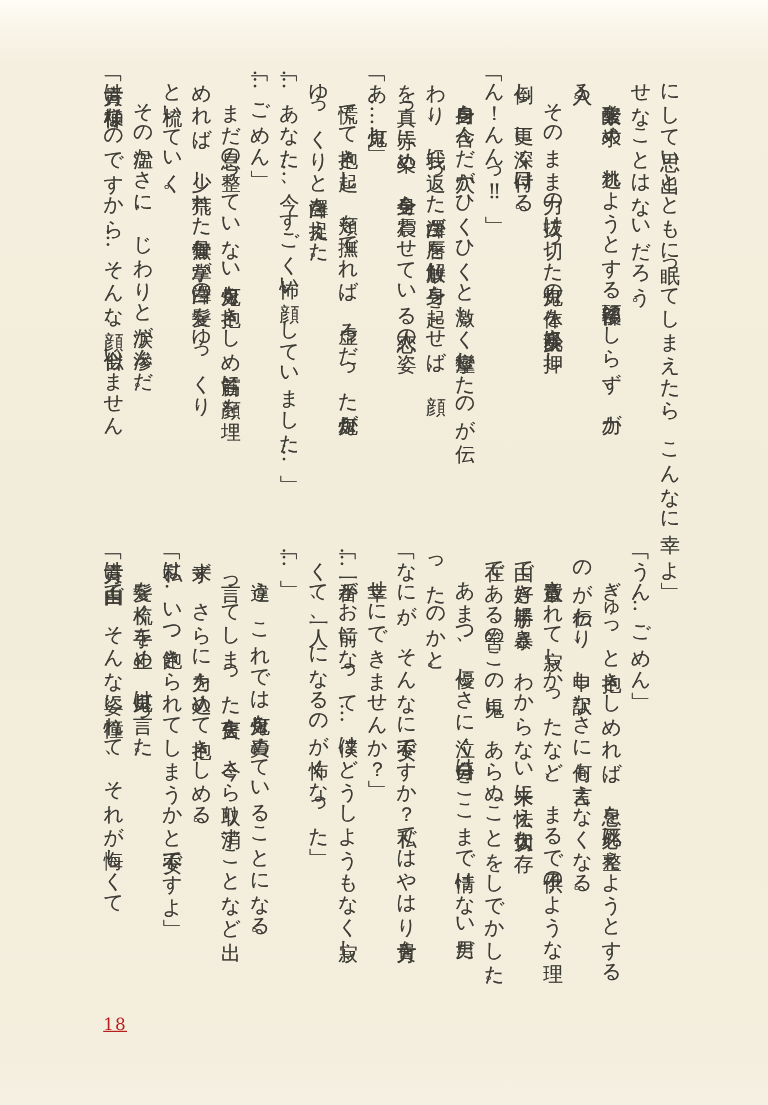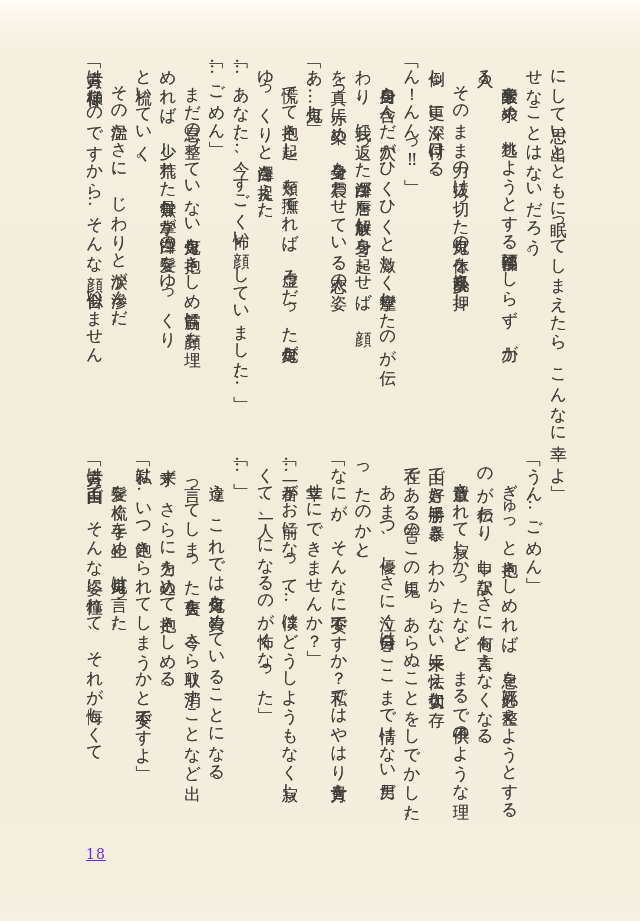--- a/index.html
+++ b/index.html
@@ -43,21 +43,21 @@
     margin: 0;
     padding: 0;
     white-space: pre;
   }
   .page-number {
     position: absolute;
     left: 86px;
     top: 846px;
     font-size: 14px;
     letter-spacing: 1px;
-    color: #6d28d9;
+    color: #b91c1c;
     text-decoration: underline;
   }
 </style>
 </head>
 <body>
 
 <div class="scan-page">
 
   <div class="vblock" id="block-top">
     <p>にして思い出とともに眠ってしまえたら、こんなに幸</p>

